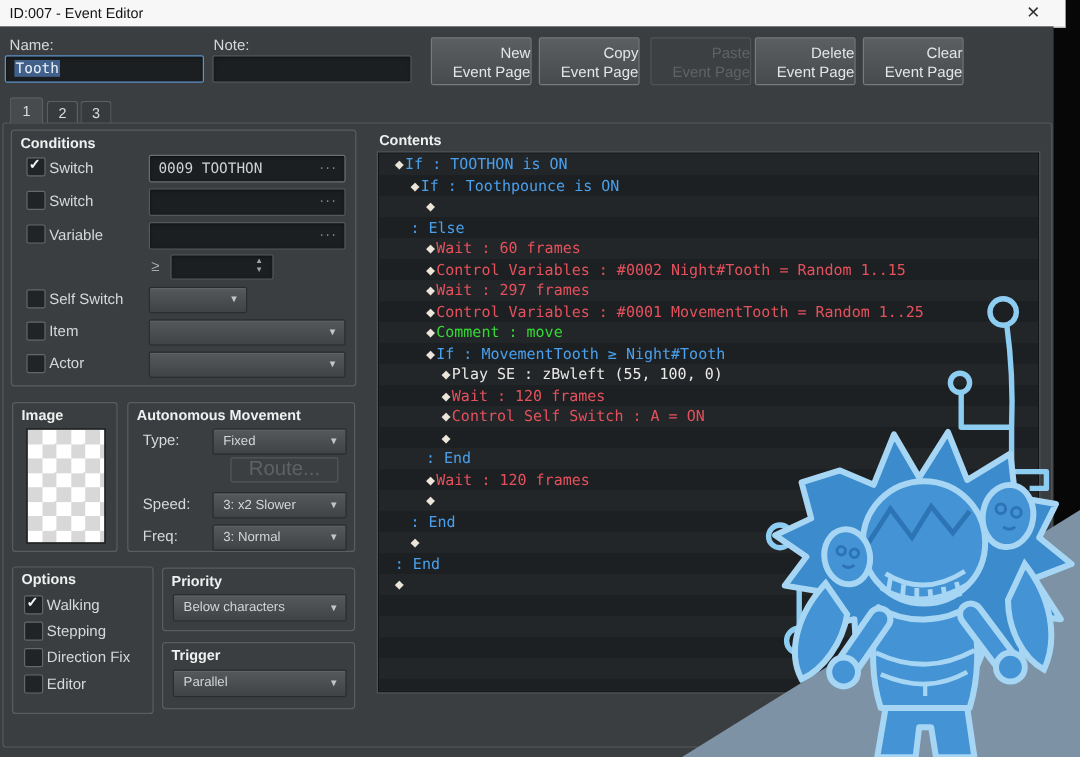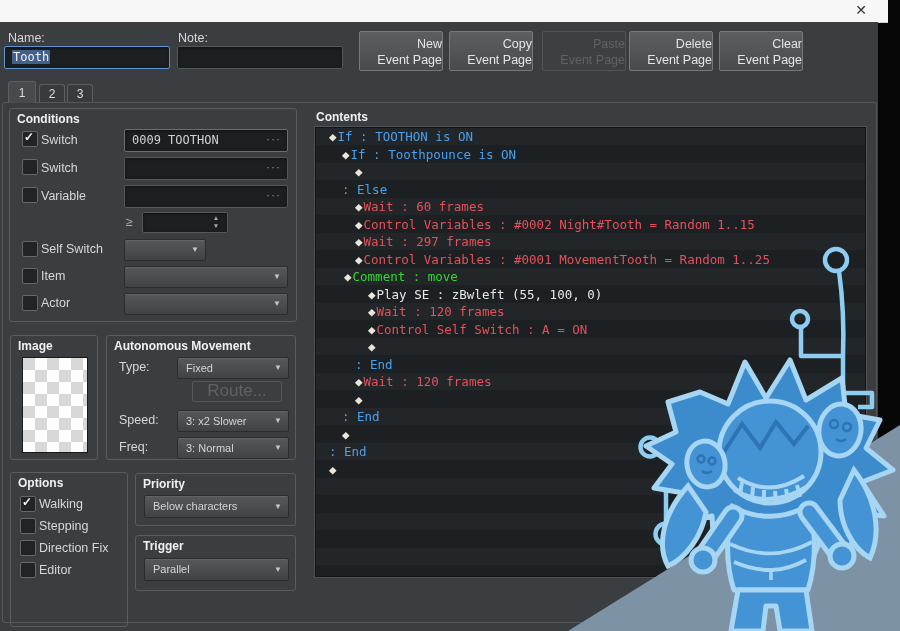--- a/index.html
+++ b/index.html
@@ -67,20 +67,21 @@
   .crow .diamond{color:#ece6da;margin-right:1px;}
 
   .artwork{left:0;top:0;width:900px;height:631px;z-index:40;pointer-events:none;}
 </style>
 </head>
 <body>
 
 <div id="screen">
 
   <div class="abs titlebar">
+    <div class="abs title-text">ID:007 - Event Editor</div>
     <div class="abs close-btn">✕</div>
   </div>
 
   <div class="abs winbody"></div>
 
   <div class="abs lbl" style="left:8px;top:31px;">Name:</div>
   <div class="abs field name-field" style="left:4px;top:46px;width:164px;height:21px;">
     <span class="val"><span class="sel">Tooth</span></span>
   </div>
   <div class="abs lbl" style="left:178px;top:31px;">Note:</div>
@@ -171,21 +172,21 @@
   <div class="abs dd" style="left:177px;top:410px;width:110px;height:20px;">
     <span class="dtext">3: x2 Slower</span>
     <span class="darrow">▼</span>
   </div>
   <div class="abs lbl" style="left:119px;top:440px;">Freq:</div>
   <div class="abs dd" style="left:177px;top:437px;width:110px;height:20px;">
     <span class="dtext">3: Normal</span>
     <span class="darrow">▼</span>
   </div>
 
-  <div class="abs grp" style="left:10px;top:472px;width:118px;height:155px;">
+  <div class="abs grp" style="left:10px;top:472px;width:118px;height:123px;">
     <span class="grp-title">Options</span>
   </div>
   <div class="abs cb checked" style="left:20px;top:496px;">
     <span class="check-icon">✓</span>
     </div>
   <div class="abs lbl" style="left:39px;top:497px;">Walking</div>
   <div class="abs cb" style="left:20px;top:518px;"></div>
   <div class="abs lbl" style="left:39px;top:519px;">Stepping</div>
   <div class="abs cb" style="left:20px;top:540px;"></div>
   <div class="abs lbl" style="left:39px;top:541px;">Direction Fix</div>
@@ -211,21 +212,22 @@
   <div class="abs contents-title" style="left:316px;top:110px;">Contents</div>
   <div class="abs clist" style="left:315px;top:127px;width:549px;height:448px;">
       <div class="crow" style="padding-left: 13px;"><span class="diamond">◆</span><span style="color: rgb(74, 160, 236);">If : TOOTHON is ON</span></div>
       <div class="crow" style="padding-left: 26px;"><span class="diamond">◆</span><span style="color: rgb(74, 160, 236);">If : Toothpounce is ON</span></div>
       <div class="crow" style="padding-left: 39px;"><span class="diamond">◆</span><span style="color: rgb(232, 232, 230);"></span></div>
       <div class="crow" style="padding-left: 26px;"><span style="color: rgb(74, 160, 236);">: Else</span></div>
       <div class="crow" style="padding-left: 39px;"><span class="diamond">◆</span><span style="color: rgb(228, 81, 92);">Wait : 60 frames</span></div>
       <div class="crow" style="padding-left: 39px;"><span class="diamond">◆</span><span style="color: rgb(228, 81, 92);">Control Variables : #0002 Night#Tooth = Random 1..15</span></div>
       <div class="crow" style="padding-left: 39px;"><span class="diamond">◆</span><span style="color: rgb(228, 81, 92);">Wait : 297 frames</span></div>
       <div class="crow" style="padding-left: 39px;"><span class="diamond">◆</span><span style="color: rgb(228, 81, 92);">Control Variables : #0001 MovementTooth = Random 1..25</span></div>
-      <div class="crow" style="padding-left: 28px;"><span class="diamond">◆</span><span style="color: rgb(53, 217, 53);">Comment : move</span></div>
+      <div class="crow" style="padding-left: 39px;"><span class="diamond">◆</span><span style="color: rgb(53, 217, 53);">Comment : move</span></div>
+      <div class="crow" style="padding-left: 39px;"><span class="diamond">◆</span><span style="color: rgb(74, 160, 236);">If : MovementTooth ≥ Night#Tooth</span></div>
       <div class="crow" style="padding-left: 52px;"><span class="diamond">◆</span><span style="color: rgb(232, 232, 230);">Play SE : zBwleft (55, 100, 0)</span></div>
       <div class="crow" style="padding-left: 52px;"><span class="diamond">◆</span><span style="color: rgb(228, 81, 92);">Wait : 120 frames</span></div>
       <div class="crow" style="padding-left: 52px;"><span class="diamond">◆</span><span style="color: rgb(228, 81, 92);">Control Self Switch : A = ON</span></div>
       <div class="crow" style="padding-left: 52px;"><span class="diamond">◆</span><span style="color: rgb(232, 232, 230);"></span></div>
       <div class="crow" style="padding-left: 39px;"><span style="color: rgb(74, 160, 236);">: End</span></div>
       <div class="crow" style="padding-left: 39px;"><span class="diamond">◆</span><span style="color: rgb(228, 81, 92);">Wait : 120 frames</span></div>
       <div class="crow" style="padding-left: 39px;"><span class="diamond">◆</span><span style="color: rgb(232, 232, 230);"></span></div>
       <div class="crow" style="padding-left: 26px;"><span style="color: rgb(74, 160, 236);">: End</span></div>
       <div class="crow" style="padding-left: 26px;"><span class="diamond">◆</span><span style="color: rgb(232, 232, 230);"></span></div>
       <div class="crow" style="padding-left: 13px;"><span style="color: rgb(74, 160, 236);">: End</span></div>

